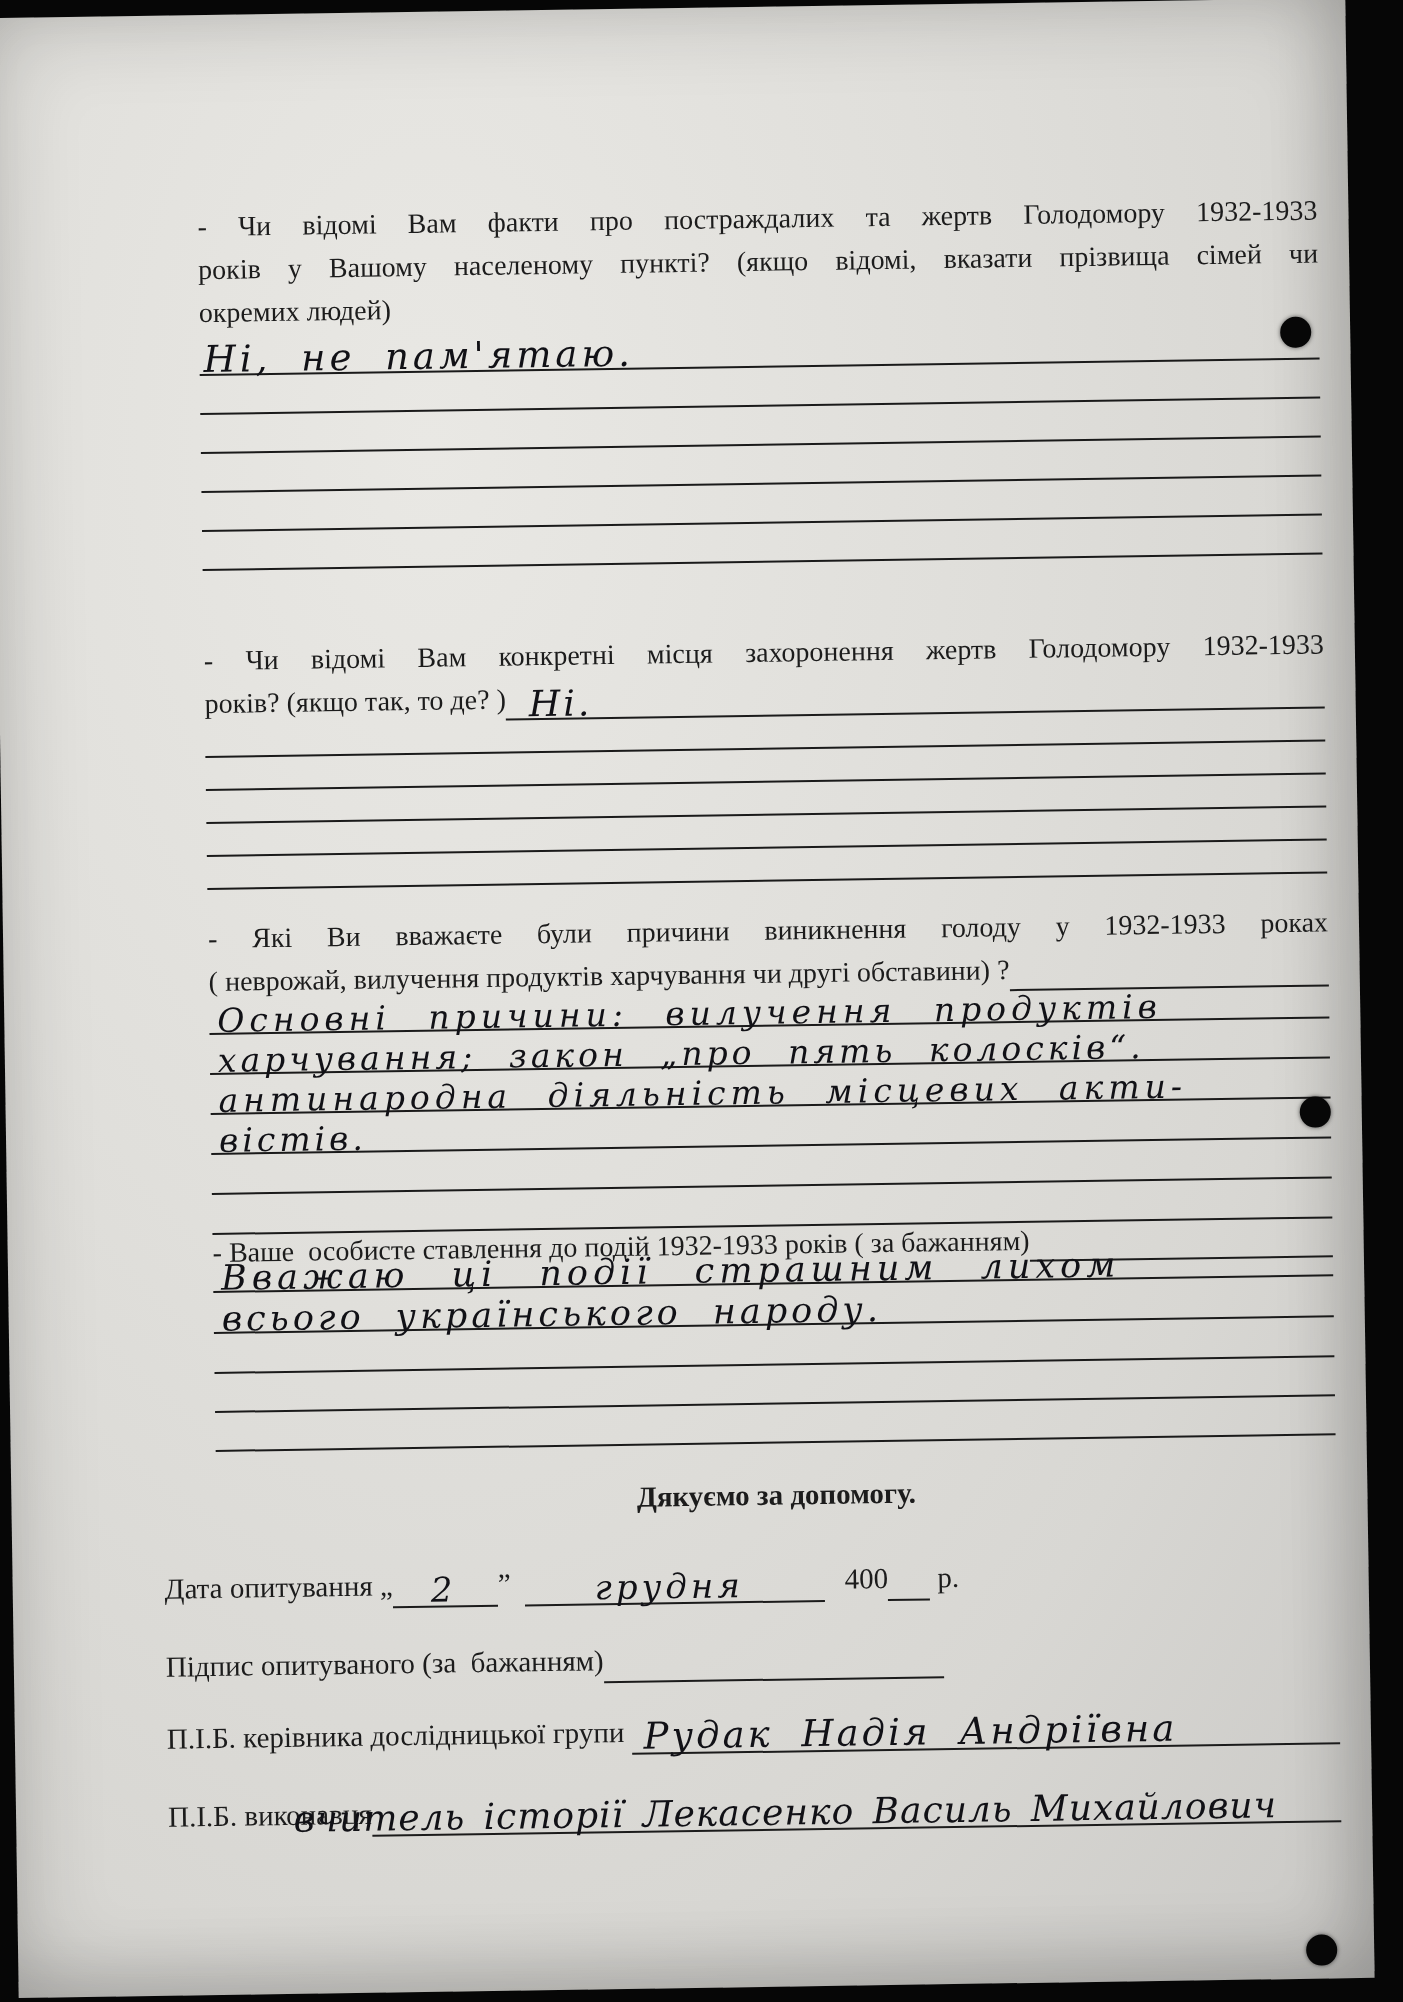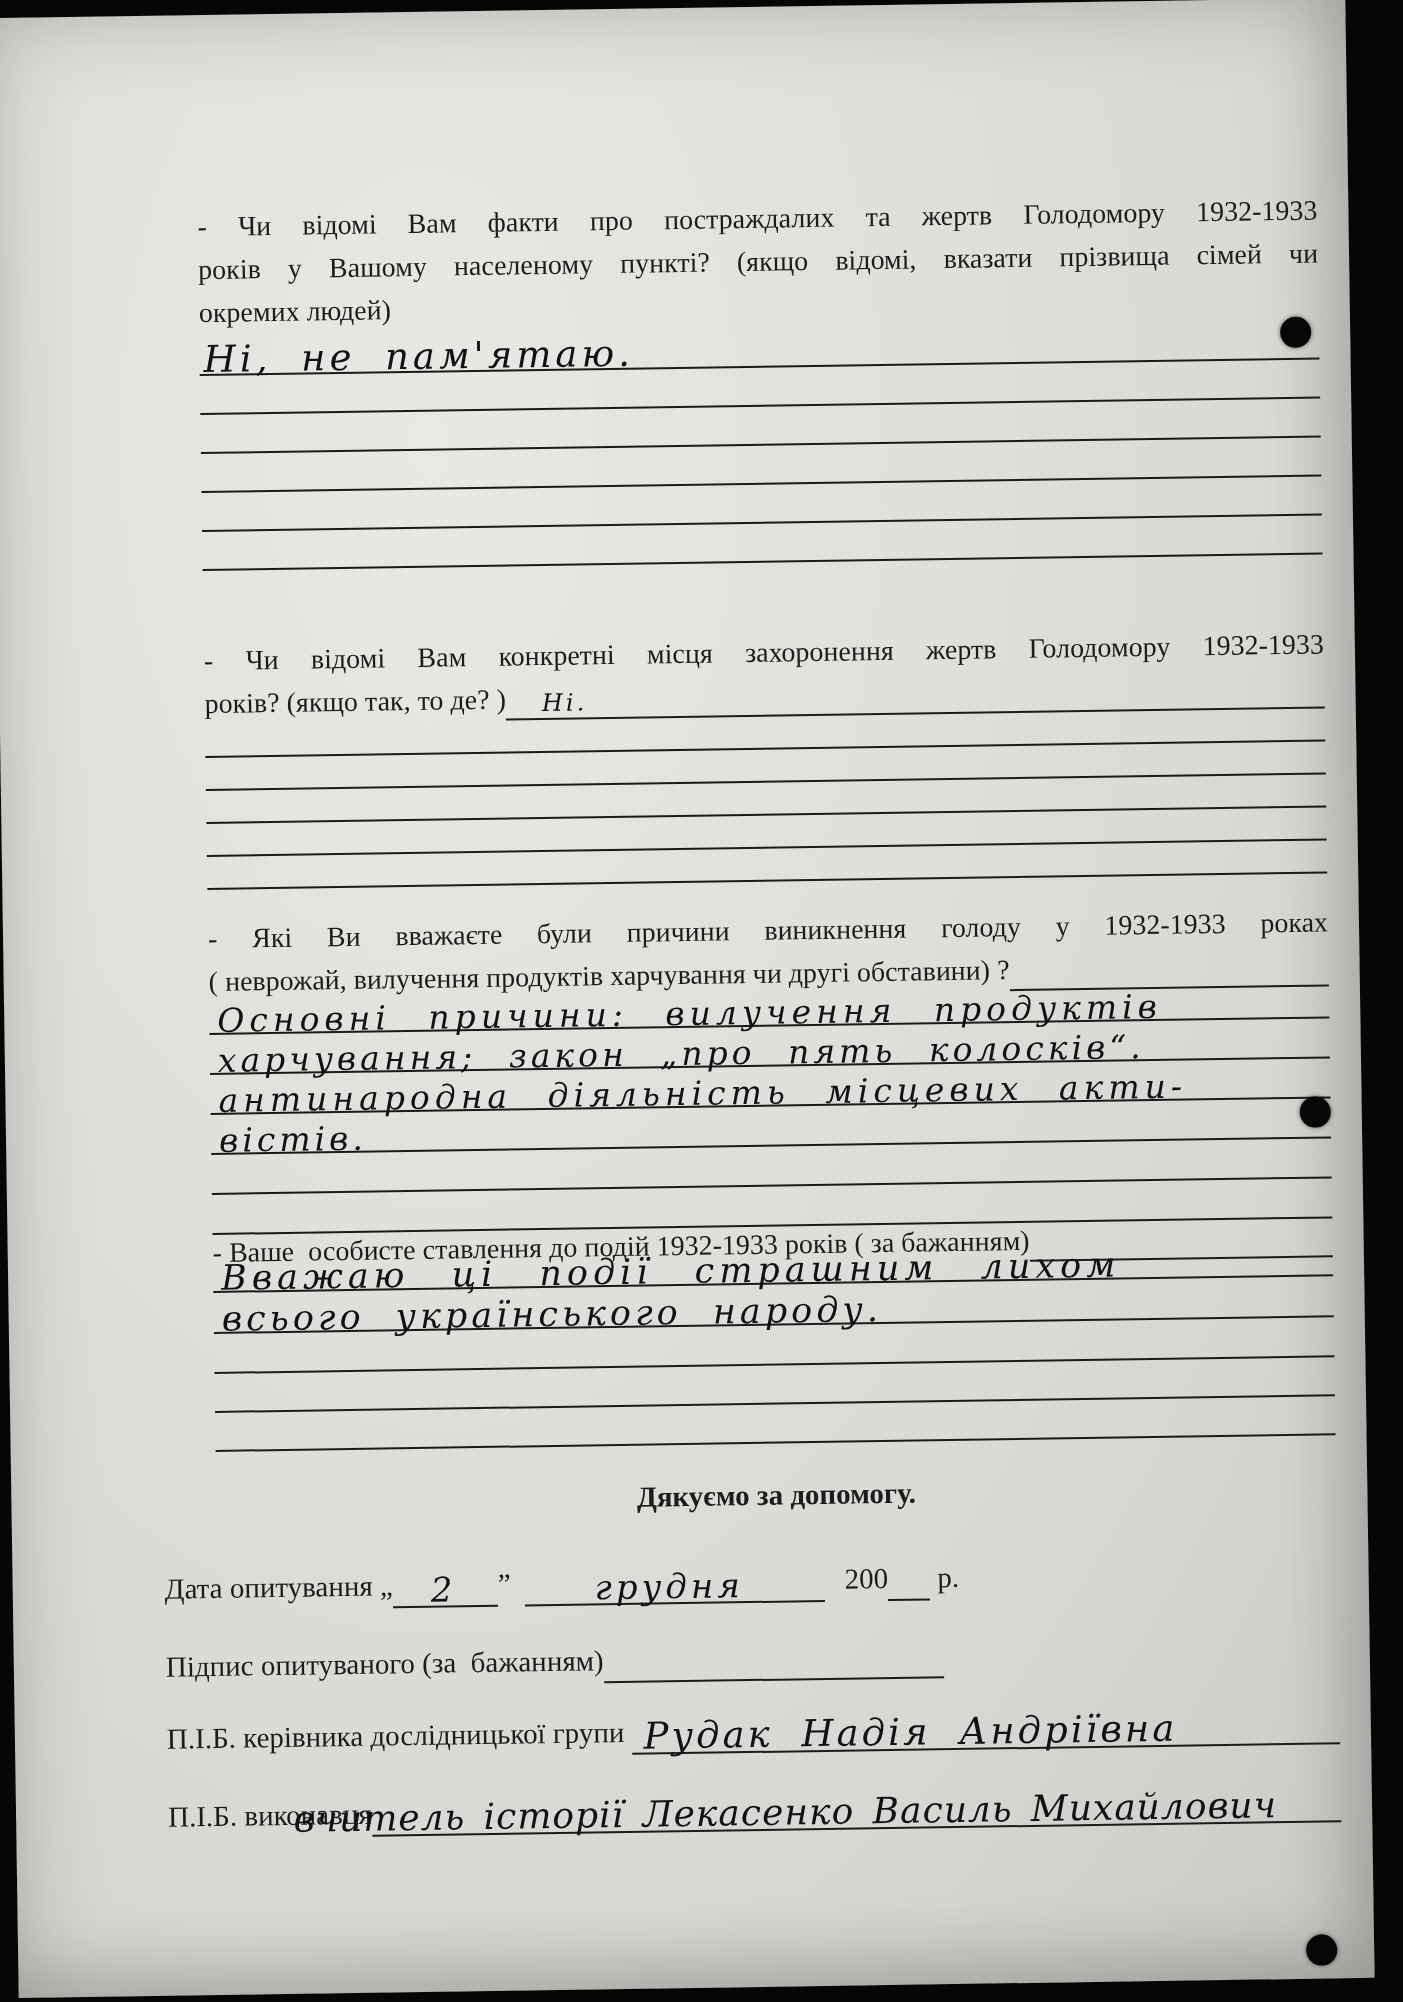--- a/index.html
+++ b/index.html
@@ -71,21 +71,21 @@
       <div class="rule" style="height:37px"></div>
       <div class="rule" style="height:37px"></div>
       <div class="rule" style="height:37px"></div>
     </div>
 
     <div class="sec" style="top:624px">
       <div class="pline just">-  Чи відомі Вам конкретні місця захоронення жертв Голодомору  1932-1933</div>
       <div class="flexline">
         <span class="ptxt">років? (якщо так, то де? )</span>
         <span class="fill-rule">
-          <span class="hw" style="font-size:24px;left:36px;letter-spacing:3px">Ні.</span>
+          <span class="hw" style="font-size:36px;left:23px;letter-spacing:3px">Ні.</span>
         </span>
       </div>
       <div class="rule" style="height:31px"></div>
       <div class="rule" style="height:31px"></div>
       <div class="rule" style="height:31px"></div>
       <div class="rule" style="height:31px"></div>
       <div class="rule" style="height:31px"></div>
     </div>
 
     <div class="sec" style="top:902px">
@@ -131,21 +131,21 @@
     <div class="sec frow" style="top:1550px;left:-53px;width:1173px">
       <span class="lbl">Дата опитування </span>
       <span class="lbl">„</span>
       <span class="uline" style="width:105px">
         <span class="hw" style="font-size:34px;left:38px">2</span>
       </span>
       <span class="lbl">”</span>
       <span class="uline" style="width:300px;margin-left:14px">
         <span class="hw" style="font-size:34px;left:70px;letter-spacing:4px">грудня</span>
       </span>
-      <span class="lbl" style="margin-left:20px">200</span>
+      <span class="lbl" style="margin-left:20px">400</span>
       <span class="uline" style="width:42px"></span>
       <span class="lbl"> р.</span>
     </div>
 
     <div class="sec frow" style="top:1628px;left:-53px;width:1173px">
       <span class="lbl">Підпис опитуваного (за  бажанням)</span>
       <span class="uline" style="width:340px"></span>
     </div>
 
     <div class="sec frow" style="top:1700px;left:-53px;width:1173px">

